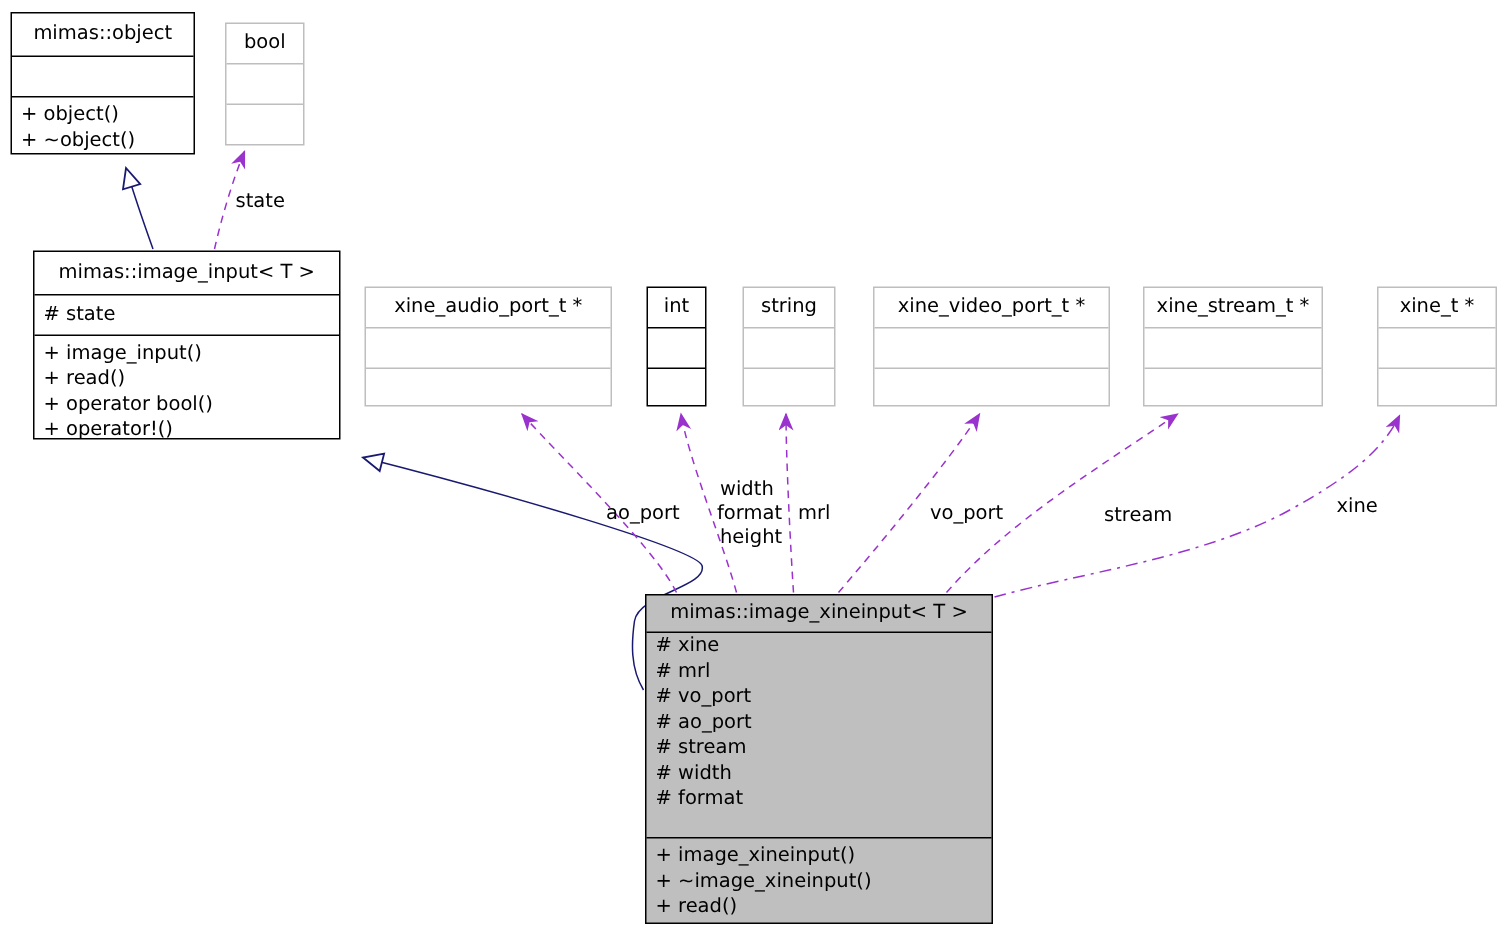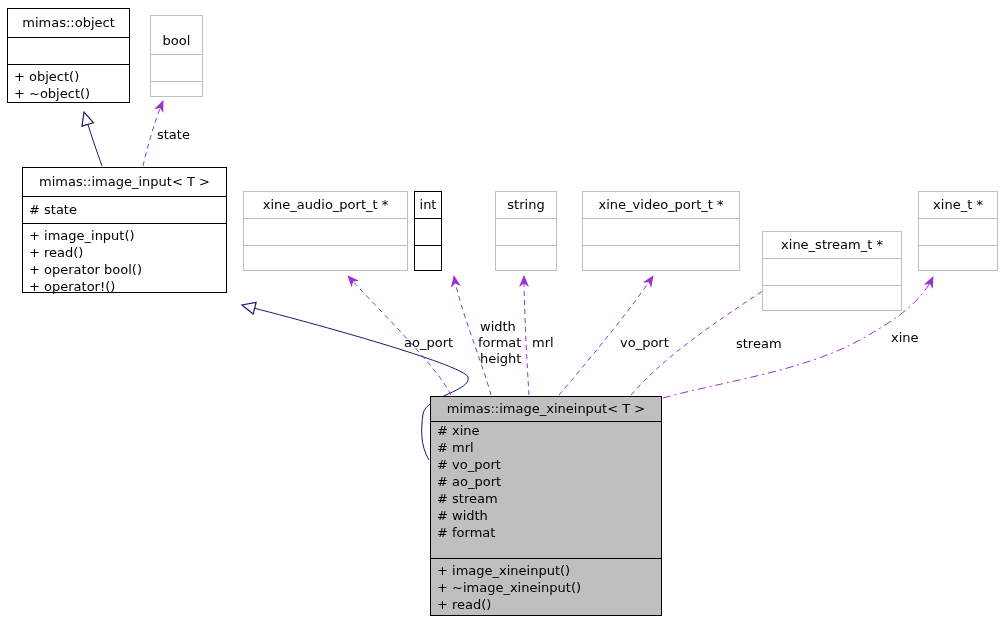--- a/index.html
+++ b/index.html
@@ -57,21 +57,21 @@
   <div class="uml-node" style="left:7px; top:8px; width:123px; height:95px;">
     <div class="uml-title" style="height:28px; line-height:28px;">mimas::object</div>
     <div class="uml-sec" style="height:26px;"></div>
     <div class="uml-sec pad-top">
       <div class="uml-member">+ object()</div>
       <div class="uml-member">+ ~object()</div>
     </div>
   </div>
 
   <div class="uml-node gray-border" style="left:150px; top:15px; width:53px; height:82px;">
-    <div class="uml-title" style="height:26px; line-height:26px;margin-top:12px;">bool</div>
+    <div class="uml-title" style="height:26px; line-height:26px;">bool</div>
     <div class="uml-sec" style="height:26px;"></div>
     <div class="uml-sec" style="height:27px;"></div>
   </div>
 
   <div class="uml-node" style="left:22px; top:167px; width:205px; height:126px;">
     <div class="uml-title" style="height:28px; line-height:28px;">mimas::image_input&lt; T &gt;</div>
     <div class="uml-sec" style="height:26px;">
       <div class="uml-member" style="line-height:25px;"># state</div>
     </div>
     <div class="uml-sec pad-top">
@@ -81,39 +81,39 @@
       <div class="uml-member">+ operator!()</div>
     </div>
   </div>
 
   <div class="uml-node gray-border" style="left:243px; top:191px; width:165px; height:80px;">
     <div class="uml-title" style="height:26px; line-height:26px;">xine_audio_port_t *</div>
     <div class="uml-sec" style="height:26px;"></div>
     <div class="uml-sec" style="height:25px;"></div>
   </div>
 
-  <div class="uml-node" style="left:414px; top:191px; width:28px; height:80px;">
+  <div class="uml-node" style="left:431px; top:191px; width:40px; height:80px;">
     <div class="uml-title" style="height:26px; line-height:26px;">int</div>
     <div class="uml-sec" style="height:26px;"></div>
     <div class="uml-sec" style="height:25px;"></div>
   </div>
 
   <div class="uml-node gray-border" style="left:495px; top:191px; width:62px; height:80px;">
     <div class="uml-title" style="height:26px; line-height:26px;">string</div>
     <div class="uml-sec" style="height:26px;"></div>
     <div class="uml-sec" style="height:25px;"></div>
   </div>
 
   <div class="uml-node gray-border" style="left:582px; top:191px; width:158px; height:80px;">
     <div class="uml-title" style="height:26px; line-height:26px;">xine_video_port_t *</div>
     <div class="uml-sec" style="height:26px;"></div>
     <div class="uml-sec" style="height:25px;"></div>
   </div>
 
-  <div class="uml-node gray-border" style="left:762px; top:191px; width:140px; height:80px;margin-top:40px;">
+  <div class="uml-node gray-border" style="left:762px; top:191px; width:120px; height:80px;">
     <div class="uml-title" style="height:26px; line-height:26px;">xine_stream_t *</div>
     <div class="uml-sec" style="height:26px;"></div>
     <div class="uml-sec" style="height:25px;"></div>
   </div>
 
   <div class="uml-node gray-border" style="left:918px; top:191px; width:80px; height:80px;">
     <div class="uml-title" style="height:26px; line-height:26px;">xine_t *</div>
     <div class="uml-sec" style="height:26px;"></div>
     <div class="uml-sec" style="height:25px;"></div>
   </div>

